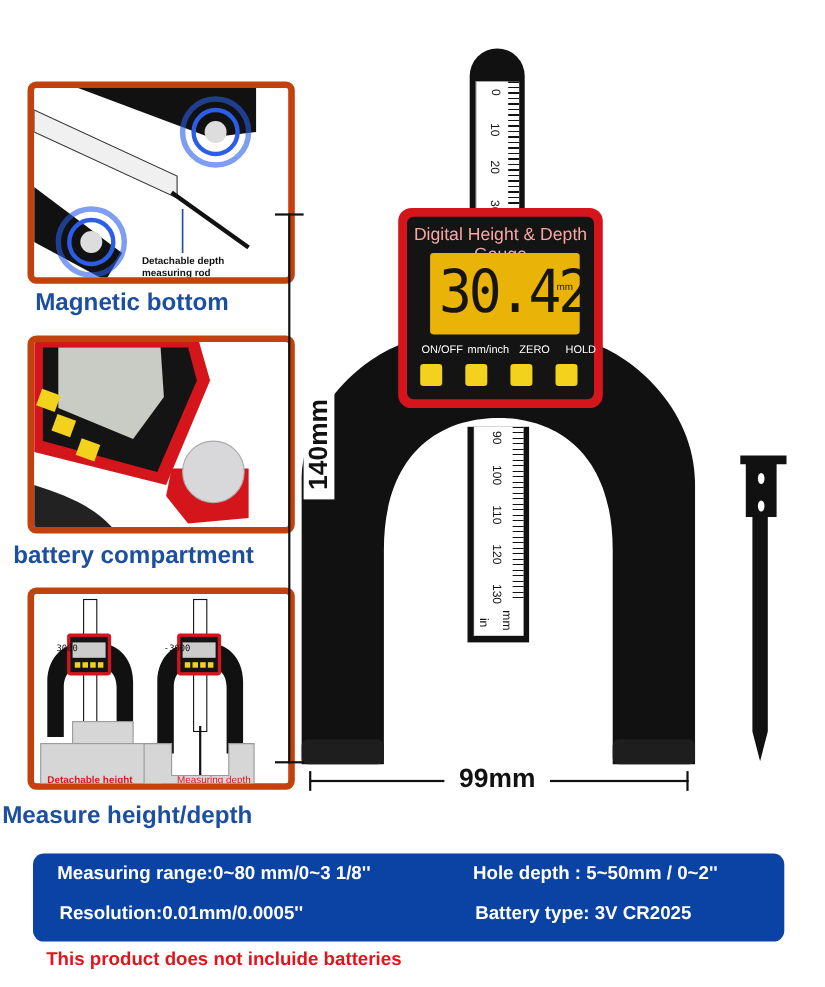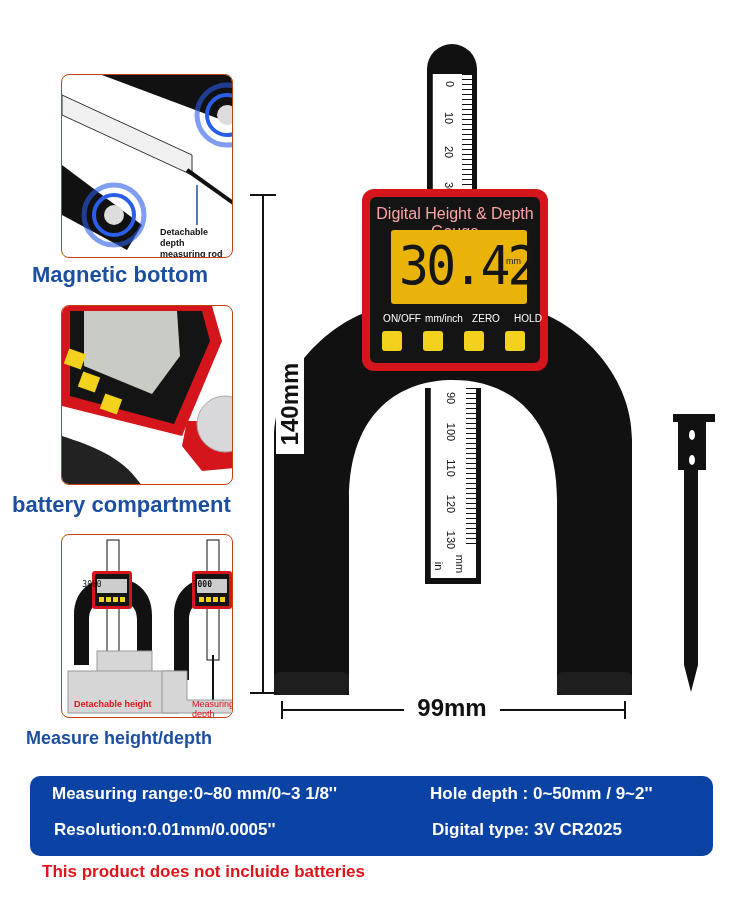--- a/index.html
+++ b/index.html
@@ -1,20 +1,20 @@
 <!DOCTYPE html>
 <html><head>
 <meta charset="utf-8">
 <style>
   * { box-sizing: border-box; margin: 0; padding: 0; }
   body { width: 750px; height: 897px; background: #ffffff; position: relative; overflow: hidden; font-family: "Liberation Sans", sans-serif; }
   .abs { position: absolute; }
 
   
-  .panel { position: absolute; left: 25px; width: 172px; border: 1px solid #c2410c; border-radius: 8px; background: #fff; overflow: hidden; margin-left: 36px; }
+  .panel { position: absolute; left: 25px; width: 243px; border: 6px solid #c2410c; border-radius: 8px; background: #fff; overflow: hidden; }
   .panel-caption { position: absolute; font-weight: bold; color: #1c4fa0; white-space: nowrap; font-family: "Liberation Sans", sans-serif; }
 
   
   .rod-top { position: absolute; left: 427px; top: 44px; width: 50px; height: 160px; background: #111; border-radius: 25px 25px 0 0; }
   .ruler { position: absolute; background: #fff; border-left: 1px solid #444; }
   .ruler-num { position: absolute; font-size: 11px; color: #111; transform: rotate(90deg); white-space: nowrap; font-family: "Liberation Sans", sans-serif; }
   .ticks { position: absolute; right: 0; width: 10px; background: repeating-linear-gradient(to bottom, #111 0 1px, transparent 1px 5px); }
 
   .frame { position: absolute; left: 274px; top: 300px; width: 358px; height: 395px; }
   .gauge-box { position: absolute; left: 362px; top: 189px; width: 186px; height: 182px; background: #d4161c; border-radius: 12px; }
@@ -100,25 +100,25 @@
       <rect x="33" y="39" width="34" height="32" fill="#141414"></rect>
       <rect x="35" y="44" width="30" height="14" fill="#ccc"></rect>
       <rect x="37" y="62" width="5" height="5" fill="#f3d21d"></rect>
         <rect x="44" y="62" width="5" height="5" fill="#f3d21d"></rect>
         <rect x="51" y="62" width="5" height="5" fill="#f3d21d"></rect>
         <rect x="58" y="62" width="5" height="5" fill="#f3d21d"></rect>
       <path d="M0,136 L25,136 L25,165 L77,165 L77,136 L100,136 L100,178 L0,178 Z" fill="#d6d6d6" stroke="#999"></path>
     </g>
   </svg>
   <div class="abs" style="left:10px;top:45px;font-size:8px;font-family:'DejaVu Sans Mono',monospace;color:#111;width:40px;text-align:center;">3000</div>
-  <div class="abs" style="left:110px;top:45px;font-size:8px;font-family:'DejaVu Sans Mono',monospace;color:#111;width:40px;text-align:right;font-weight:bold;">-3000</div>
+  <div class="abs" style="left:110px;top:45px;font-size:8px;font-family:'DejaVu Sans Mono',monospace;color:#111;width:40px;text-align:center;">-3000</div>
   <div class="abs" style="left:12px;top:164px;font-size:9px;font-weight:bold;color:#e0141b;">Detachable height</div>
   <div class="abs" style="left:130px;top:164px;font-size:9px;font-weight:normal;color:#e0141b;">Measuring depth</div>
 </div>
-<div class="panel-caption" style="left:26px;top:728px;font-size:18px;">Measure height/depth</div>
+<div class="panel-caption" style="left:2px;top:728px;font-size:22px;">Measure height/depth</div>
 
 <div class="rod-top">
   <div class="ruler" style="left:5px;top:30px;width:40px;height:130px;">
     <div class="ticks" style="top:0;height:130px;"></div>
     <span class="ruler-num" style="left:14px;top:4px;">0</span>
     <span class="ruler-num" style="left:10px;top:38px;">10</span>
     <span class="ruler-num" style="left:10px;top:72px;">20</span>
     <span class="ruler-num" style="left:10px;top:108px;">30</span>
   </div>
 </div>
@@ -171,17 +171,17 @@
 <div class="dim-label-h">99mm</div>
 
 <svg class="abs" style="left:670px;top:410px;" width="50" height="285">
   <path d="M3,4 L45,4 L45,12 L36,12 L36,60 L28,60 L28,255 L21,282 L14,255 L14,60 L8,60 L8,12 L3,12 Z" fill="#111"></path>
   <ellipse cx="22" cy="25" rx="3" ry="5" fill="#fff"></ellipse>
   <ellipse cx="22" cy="50" rx="3" ry="5" fill="#fff"></ellipse>
 </svg>
 
 <div class="spec-box">
   <div class="spec" style="left:22px;top:8px;">Measuring range:0~80 mm/0~3 1/8''</div>
-  <div class="spec" style="left:400px;top:8px;">Hole depth : 0~50mm / 9~2''</div>
+  <div class="spec" style="left:400px;top:8px;">Hole depth : 5~50mm / 0~2''</div>
   <div class="spec" style="left:24px;top:44px;">Resolution:0.01mm/0.0005''</div>
-  <div class="spec" style="left:402px;top:44px;">Digital type: 3V  CR2025</div>
+  <div class="spec" style="left:402px;top:44px;">Battery type: 3V  CR2025</div>
 </div>
 <div class="note">This product does not incluide batteries</div>
 
 </body></html>

